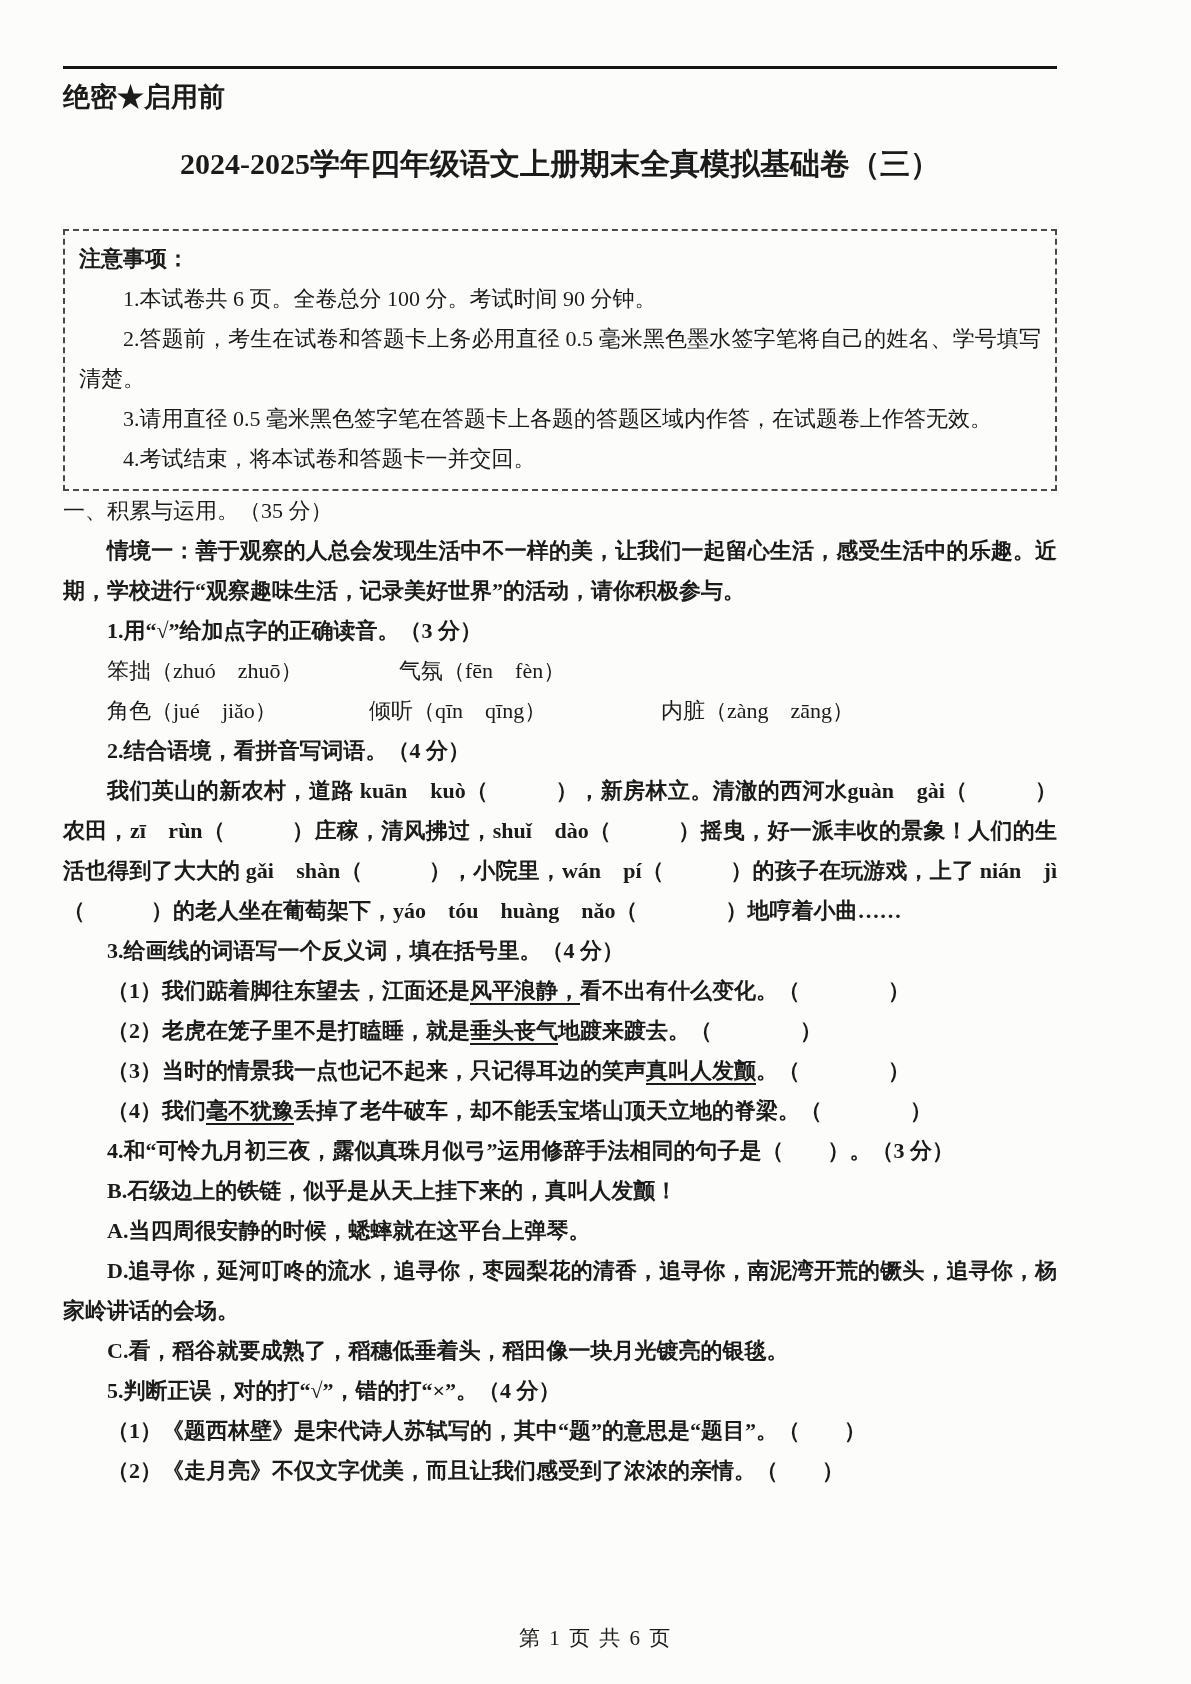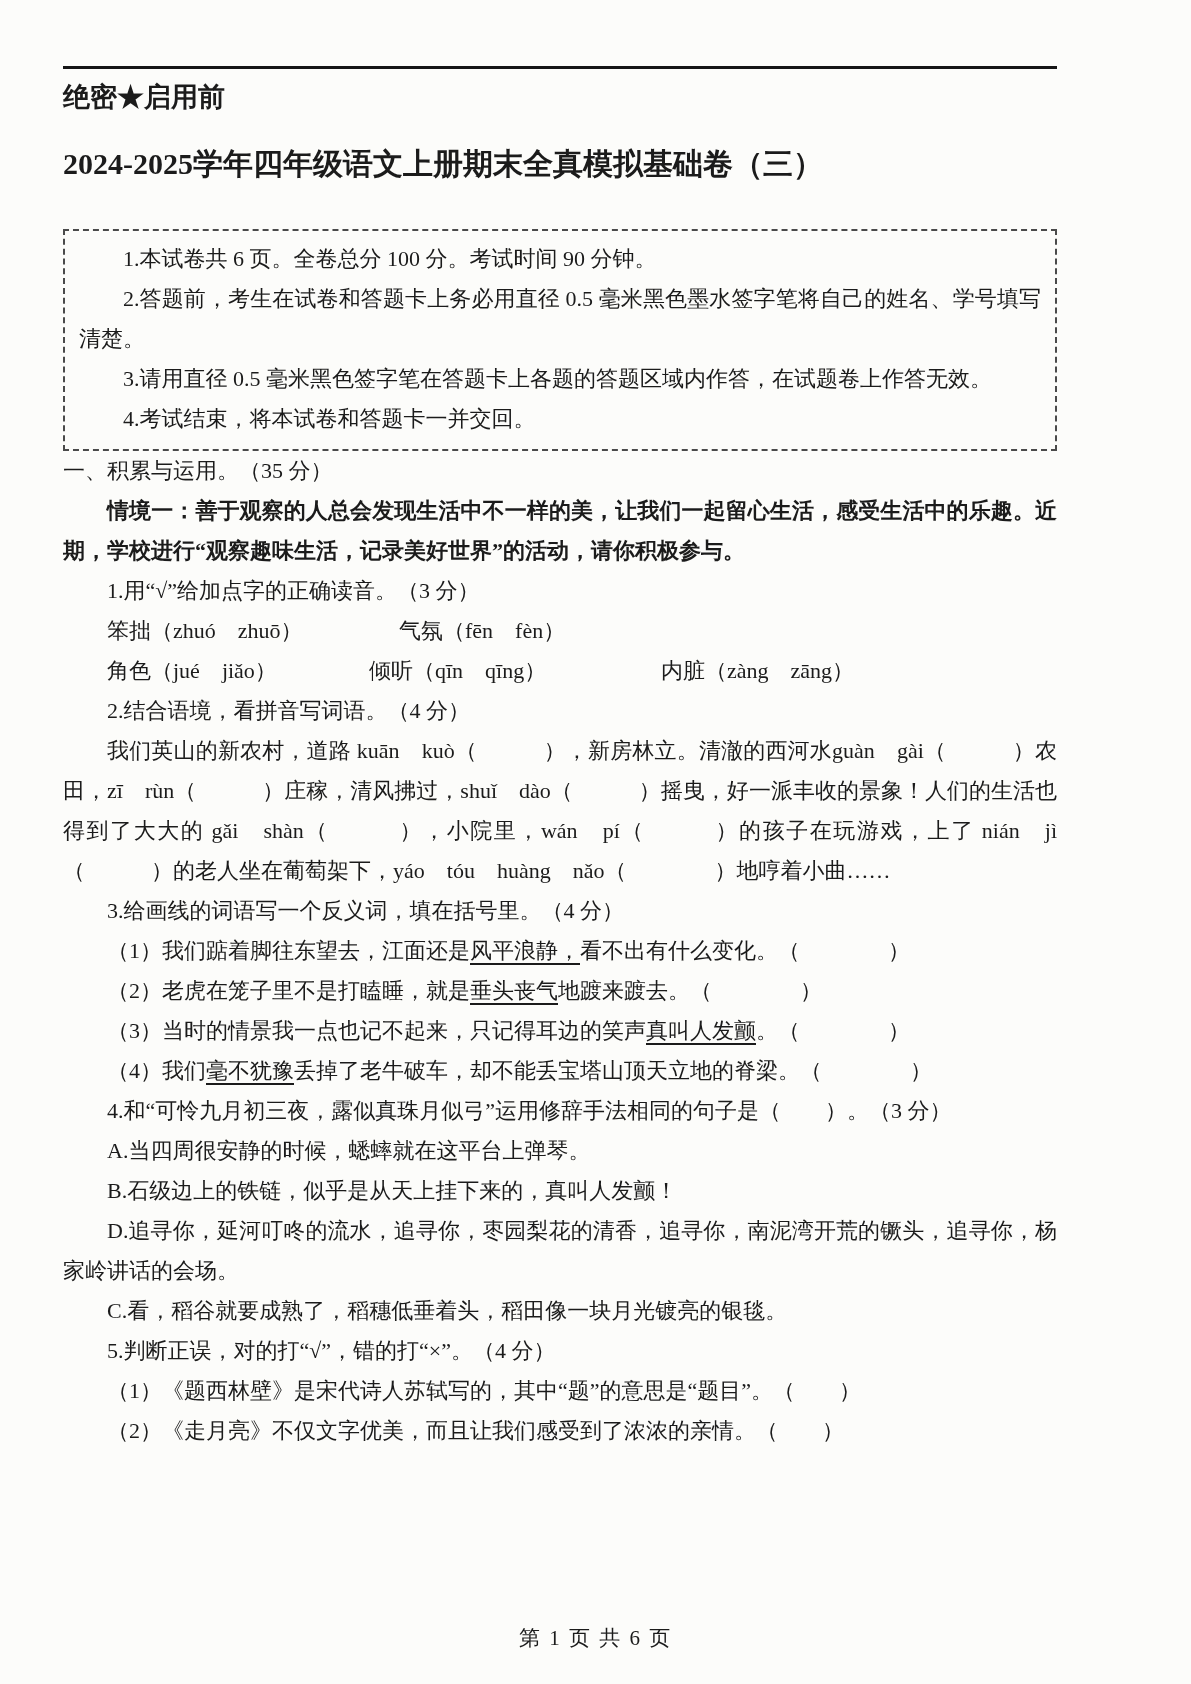--- a/index.html
+++ b/index.html
@@ -29,37 +29,37 @@
     margin-top: 10px;
     font-size: 27px;
     font-weight: bold;
     line-height: 36px;
   }
 
   .exam-title {
     margin-top: 28px;
     font-size: 30px;
     font-weight: bold;
-    text-align: left;
+    text-align: center;
     line-height: 42px;
   }
 
   .notice {
     margin-top: 44px;
     border: 2px dashed #4a4a4a;
     padding: 8px 14px 10px 14px;
     line-height: 40px;
   }
   .notice-heading { font-weight: bold; }
   .notice-item { text-indent: 2em; text-align: justify; }
 
   .section-heading { margin-top: 16px; }
 
   p.line { margin: 0; }
-  .indent { text-indent: 2em; }
+  .indent { text-indent: 2em; font-weight: bold; }
   .justify { text-align: justify; }
   .bold { font-weight: bold; }
 
   .pinyin-row {
     display: flex;
     padding-left: 44px;
   }
   .pinyin-row .col1 { width: 262px; }
   .pinyin-row .col2 { width: 292px; }
   .pinyin-row .col3 { flex: 1; }
@@ -87,20 +87,21 @@
 
 <div class="page">
 
   <div class="top-rule"></div>
 
   <div class="classification">绝密★启用前</div>
 
   <div class="exam-title">2024-2025学年四年级语文上册期末全真模拟基础卷（三）</div>
 
   <div class="notice">
+    <p class="line notice-heading">注意事项：</p>
     <p class="line notice-item">1.本试卷共 6 页。全卷总分 100 分。考试时间 90 分钟。</p>
     <p class="line notice-item">2.答题前，考生在试卷和答题卡上务必用直径 0.5 毫米黑色墨水签字笔将自己的姓名、学号填写清楚。</p>
     <p class="line notice-item">3.请用直径 0.5 毫米黑色签字笔在答题卡上各题的答题区域内作答，在试题卷上作答无效。</p>
     <p class="line notice-item">4.考试结束，将本试卷和答题卡一并交回。</p>
   </div>
 
   <p class="line section-heading">一、积累与运用。（35 分）</p>
 
   <p class="line indent justify bold">情境一：善于观察的人总会发现生活中不一样的美，让我们一起留心生活，感受生活中的乐趣。近期，学校进行“观察趣味生活，记录美好世界”的活动，请你积极参与。</p>
 
@@ -118,22 +119,22 @@
   <p class="line indent">2.结合语境，看拼音写词语。（4 分）</p>
   <p class="line indent justify">我们英山的新农村，道路 kuān　kuò（　　　），新房林立。清澈的西河水guàn　gài（　　　）农田，zī　rùn（　　　）庄稼，清风拂过，shuǐ　dào（　　　）摇曳，好一派丰收的景象！人们的生活也得到了大大的 gǎi　shàn（　　　），小院里，wán　pí（　　　）的孩子在玩游戏，上了 nián　jì（　　　）的老人坐在葡萄架下，yáo　tóu　huàng　nǎo（　　　　）地哼着小曲……</p>
 
   <p class="line indent">3.给画线的词语写一个反义词，填在括号里。（4 分）</p>
   <p class="line indent"><span>（1）我们踮着脚往东望去，江面还是</span><span class="u">风平浪静，</span><span>看不出有什么变化。（　　　　）</span></p>
   <p class="line indent"><span>（2）老虎在笼子里不是打瞌睡，就是</span><span class="u">垂头丧气</span><span>地踱来踱去。（　　　　）</span></p>
   <p class="line indent"><span>（3）当时的情景我一点也记不起来，只记得耳边的笑声</span><span class="u">真叫人发颤</span><span>。（　　　　）</span></p>
   <p class="line indent"><span>（4）我们</span><span class="u">毫不犹豫</span><span>丢掉了老牛破车，却不能丢宝塔山顶天立地的脊梁。（　　　　）</span></p>
 
   <p class="line indent justify">4.和“可怜九月初三夜，露似真珠月似弓”运用修辞手法相同的句子是（　　）。（3 分）</p>
+  <p class="line indent justify">B.石级边上的铁链，似乎是从天上挂下来的，真叫人发颤！</p>
   <p class="line indent justify">A.当四周很安静的时候，蟋蟀就在这平台上弹琴。</p>
-  <p class="line indent justify">B.石级边上的铁链，似乎是从天上挂下来的，真叫人发颤！</p>
   <p class="line indent justify">D.追寻你，延河叮咚的流水，追寻你，枣园梨花的清香，追寻你，南泥湾开荒的镢头，追寻你，杨家岭讲话的会场。</p>
   <p class="line indent justify">C.看，稻谷就要成熟了，稻穗低垂着头，稻田像一块月光镀亮的银毯。</p>
 
   <p class="line indent">5.判断正误，对的打“√”，错的打“×”。（4 分）</p>
   <p class="line indent">（1）《题西林壁》是宋代诗人苏轼写的，其中“题”的意思是“题目”。（　　）</p>
   <p class="line indent">（2）《走月亮》不仅文字优美，而且让我们感受到了浓浓的亲情。（　　）</p>
 
   <div class="footer">第 1 页 共 6 页</div>
 
 </div>

